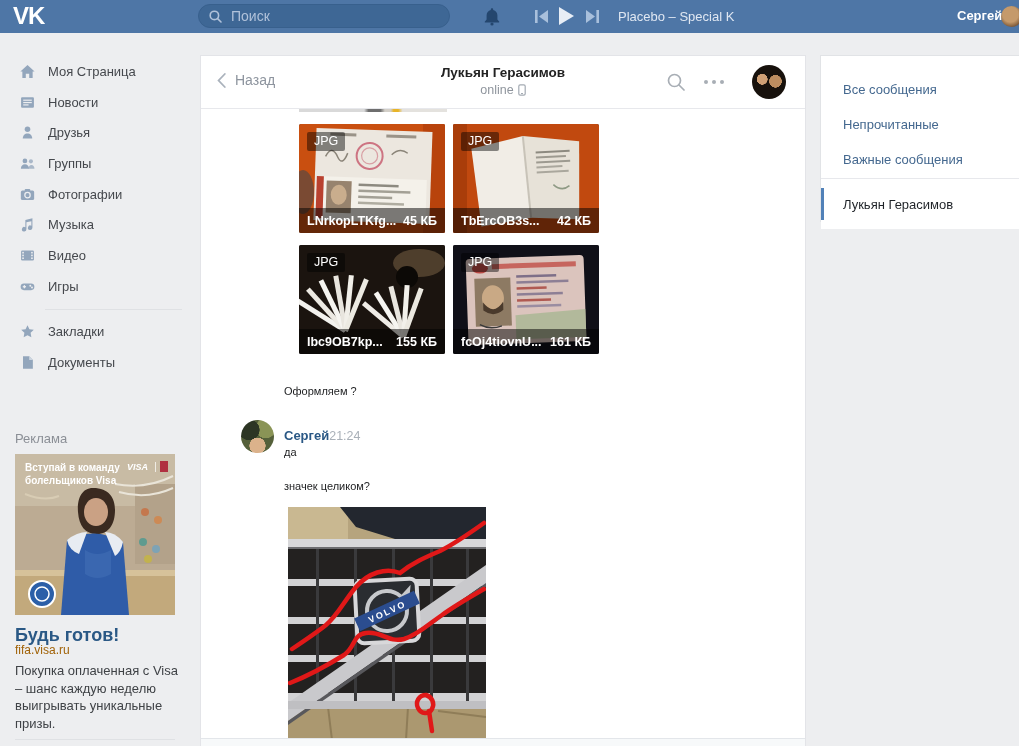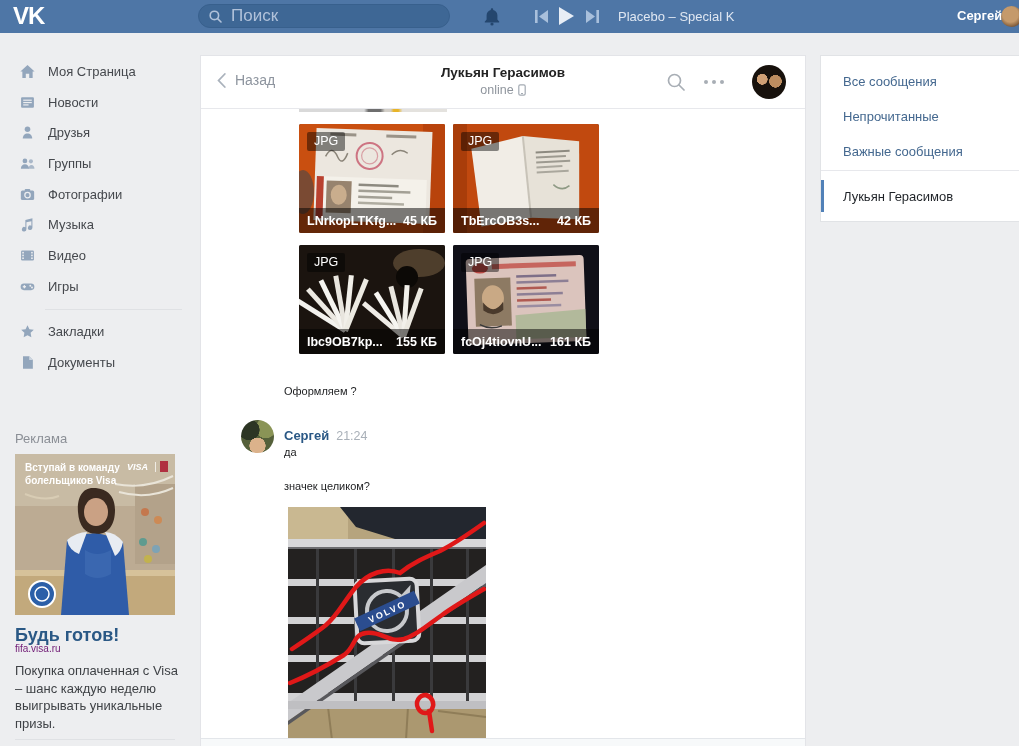--- a/index.html
+++ b/index.html
@@ -6,21 +6,21 @@
   body{width:1019px;height:746px;overflow:hidden;position:relative;
        font-family:"Liberation Sans",sans-serif;background:#edeef0;
        -webkit-font-smoothing:antialiased}
 
   
   .topbar{position:absolute;top:0;left:0;width:1019px;height:33px;background:#4e76a6;z-index:30}
   .vk-logo{position:absolute;left:13px;top:2px;color:#fff;font-size:24px;font-weight:800;
            letter-spacing:-1px;cursor:pointer}
   .tb-search{position:absolute;left:198px;top:4px;width:252px;height:24px;background:#3e6795;
              border:1px solid #38608d;border-radius:13px;box-sizing:border-box;display:flex;align-items:center}
-  .tb-search input{background:transparent;border:none;outline:none;color:#7dd3fc;font-size:17px;
+  .tb-search input{background:transparent;border:none;outline:none;color:#7dd3fc;font-size:14px;
              width:200px;font-family:"Liberation Sans",sans-serif}
   .tb-search input::placeholder{color:#b1c2da}
   .tb-search .mag{margin:0 7px 0 10px}
   .bell{position:absolute;left:483px;top:7px;cursor:pointer}
   .pbtn{position:absolute;cursor:pointer}
   .track{position:absolute;left:618px;top:9px;color:#dfe7f2;font-size:13px;cursor:pointer}
   .tb-user{position:absolute;left:957px;top:8px;color:#fff;font-size:13px;font-weight:bold;cursor:pointer}
   .tb-ava{position:absolute;left:1001px;top:6px;width:21px;height:21px;border-radius:50%;
           background:radial-gradient(circle at 45% 40%,#c59a6b 0 45%,#6d4a2c 80%);cursor:pointer}
 
@@ -28,21 +28,21 @@
   .nav{position:absolute;left:0;top:56px;width:192px}
   .nav-item{height:30.7px;display:flex;align-items:center;padding-left:20px;cursor:pointer;position:relative}
   .nav-item .ic{width:15px;height:15px;margin-right:13px;flex:none}
   .nav-item .lbl{color:#45484d;font-size:13px}
   .badge{position:absolute;right:13px;top:6px;background:#dadfe5;color:#5f7189;font-size:12px;
          border-radius:3px;padding:1px 6px 2px}
   .nav-divider{height:1px;background:#dfe1e4;margin:7px 10px 7px 45px}
   .ads-label{position:absolute;left:15px;top:431px;color:#8b8f96;font-size:13px}
   .ad-img{position:absolute;left:15px;top:454px;width:160px;height:161px;cursor:pointer;overflow:hidden}
   .ad-title{position:absolute;left:15px;top:625px;color:#2a5885;font-size:18px;font-weight:bold;cursor:pointer}
-  .ad-url{position:absolute;left:15px;top:643px;color:#701a75;font-size:10px}
+  .ad-url{position:absolute;left:15px;top:643px;color:#a16207;font-size:12px}
   .ad-text{position:absolute;left:15px;top:662px;width:170px;color:#3f4246;font-size:13px;line-height:17.5px}
   .ad-divider{position:absolute;left:15px;top:739px;width:160px;height:1px;background:#dfe1e4}
 
   
   .chat{position:absolute;left:200px;top:55px;width:606px;height:691px;background:#fff;
         border:1px solid #e3e4e8;border-bottom:none;box-sizing:border-box}
   .chat-head{position:absolute;top:0;left:0;right:0;height:52px;border-bottom:1px solid #e7e8ec}
   .back{position:absolute;left:16px;top:16px;color:#8d949e;font-size:14px;display:flex;align-items:center;cursor:pointer}
   .back svg{margin-right:9px}
   .chat-title{position:absolute;left:0;right:0;top:9px;text-align:center;font-size:13.5px;font-weight:bold;color:#222}
@@ -63,28 +63,28 @@
         font-weight:normal;padding:2px 7px 3px;border-radius:2px}
   .fbar{position:absolute;left:0;right:0;bottom:0;height:25px;background:rgba(0,0,0,.5);color:#fff;
         display:flex;align-items:center;justify-content:space-between;padding:0 8px;font-size:12.5px;font-weight:600}
   .msg-text{position:absolute;left:83px;color:#1d1e20;font-size:11px}
   .msg-ava{position:absolute;left:40px;top:311px;width:33px;height:33px;border-radius:50%;cursor:pointer;
     background:radial-gradient(circle at 50% 78%,#dbb28b 0 26%,rgba(0,0,0,0) 27%),
                radial-gradient(circle at 25% 30%,#2c3524 0 30%,rgba(0,0,0,0) 31%),
                radial-gradient(circle at 75% 25%,#8a9456 0 28%,rgba(0,0,0,0) 29%),#55603a}
   .msg-name{position:absolute;left:83px;top:319px;font-size:13px}
   .msg-name b{color:#2a5885;cursor:pointer}
-  .msg-name span{color:#a9b0b8;font-size:12.5px;margin-left:7px}
+  .msg-name span{color:#a9b0b8;font-size:12.5px;}
   .photo{position:absolute;left:87px;top:398px;width:198px;height:233px;cursor:pointer;overflow:hidden}
   .composer{position:absolute;left:0;right:0;bottom:0;height:7px;background:#f7f9fa;border-top:1px solid #e3e6ea}
 
   
   .rcard{position:absolute;left:820px;top:55px;width:199px;height:167px;background:#fff;
          border:1px solid #e1e3e6;border-right:none;box-sizing:border-box}
-  .rfilters{padding-top:8px}
+  .rfilters{padding-top:16px}
   .rfilter{height:35px;line-height:35px;padding-left:22px;color:#44688f;font-size:13px;cursor:pointer}
   .rdivider{height:1px;background:#e7e8ec;margin-top:1px}
   .ractive{position:relative;height:50px;display:flex;align-items:center;padding-left:22px;
            color:#1f2328;font-size:13px;cursor:pointer;background:#fff}
   .ractive .bar{position:absolute;left:0;top:9px;width:3px;height:32px;background:#5181b8}
 </style>
 </head>
 <body>
 
 <div class="topbar">

